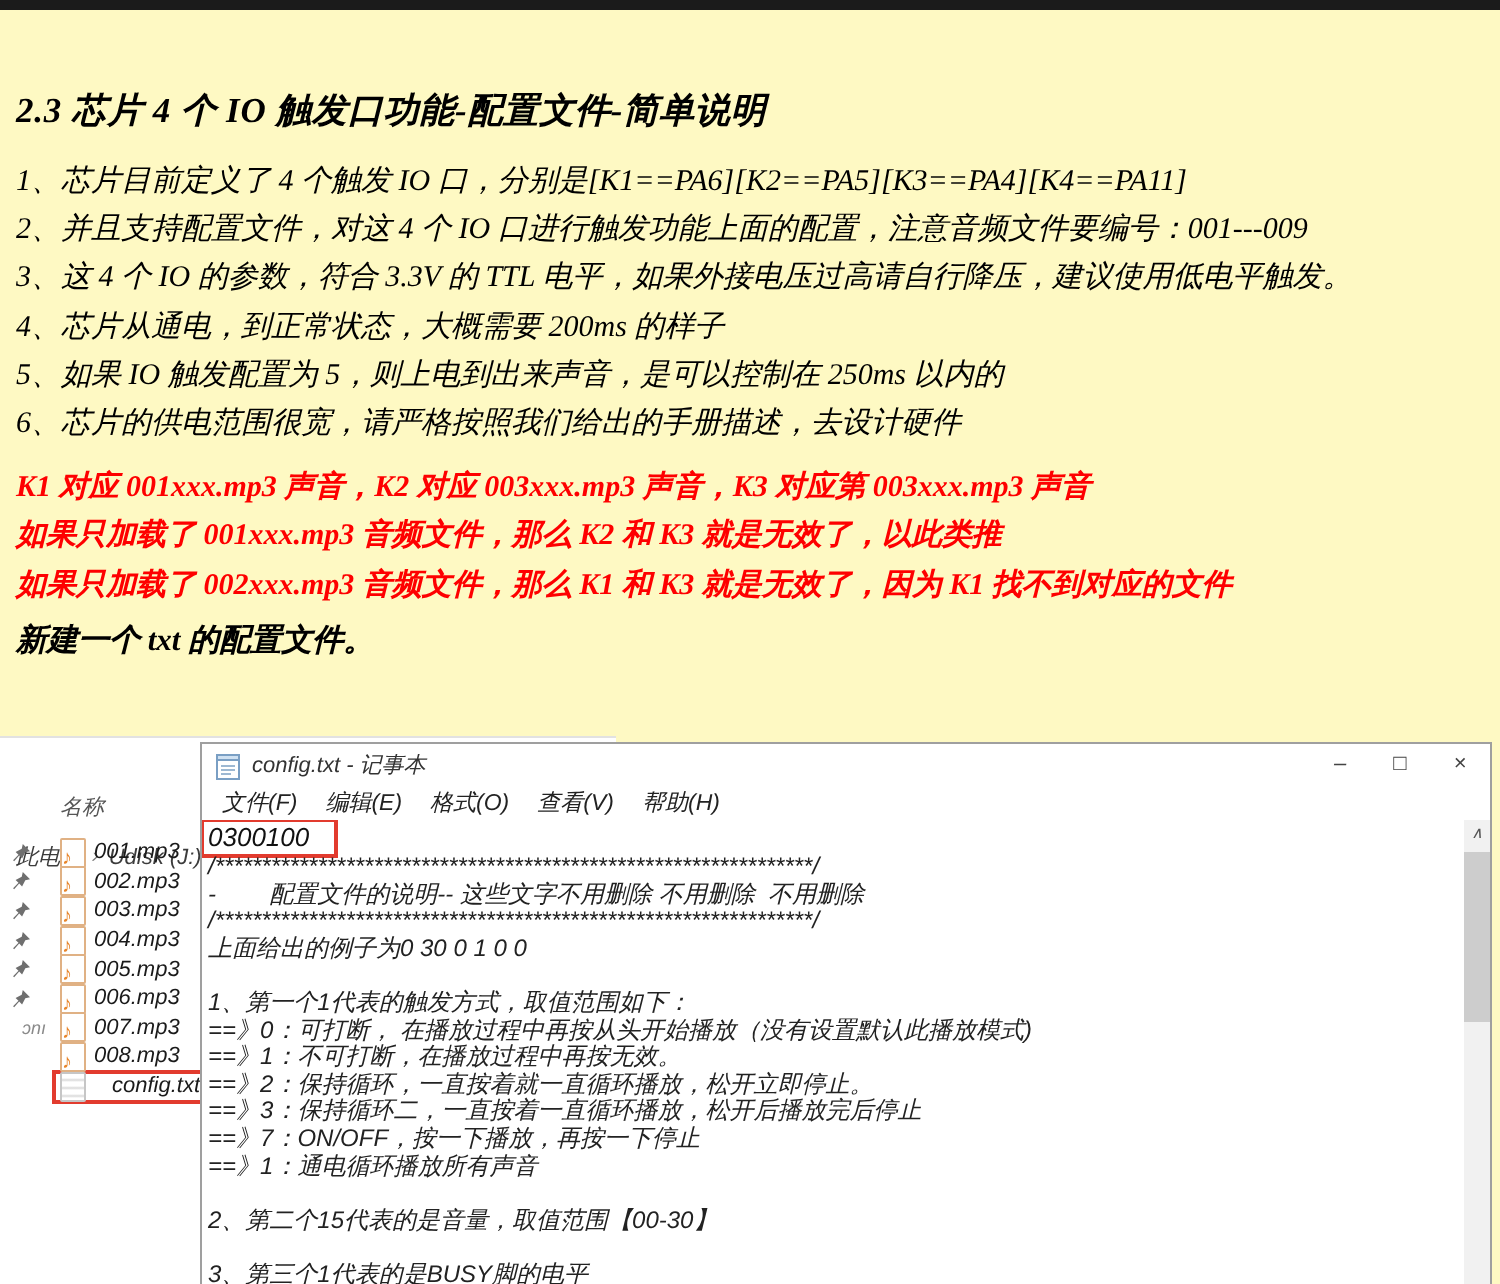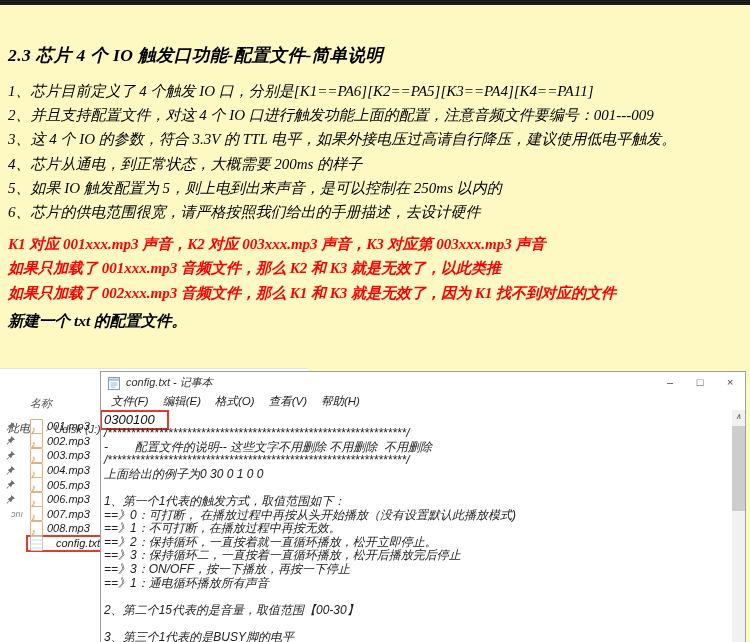--- a/index.html
+++ b/index.html
@@ -286,21 +286,21 @@
           <div class="np-line">1、第一个1代表的触发方式，取值范围如下：</div>
 
           <div class="np-line">==》0：可打断， 在播放过程中再按从头开始播放（没有设置默认此播放模式)</div>
 
           <div class="np-line">==》1：不可打断，在播放过程中再按无效。</div>
 
           <div class="np-line">==》2：保持循环，一直按着就一直循环播放，松开立即停止。</div>
 
           <div class="np-line">==》3：保持循环二，一直按着一直循环播放，松开后播放完后停止</div>
 
-          <div class="np-line">==》3：ON/OFF，按一下播放，再按一下停止</div>
+          <div class="np-line">==》7：ON/OFF，按一下播放，再按一下停止</div>
 
           <div class="np-line">==》1：通电循环播放所有声音</div>
 
           <div class="np-line"></div>
 
           <div class="np-line">2、第二个15代表的是音量，取值范围【00-30】</div>
 
           <div class="np-line"></div>
 
           <div class="np-line">3、第三个1代表的是BUSY脚的电平</div>

